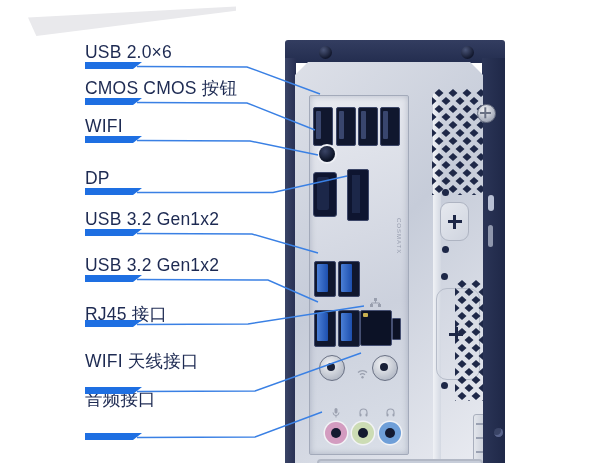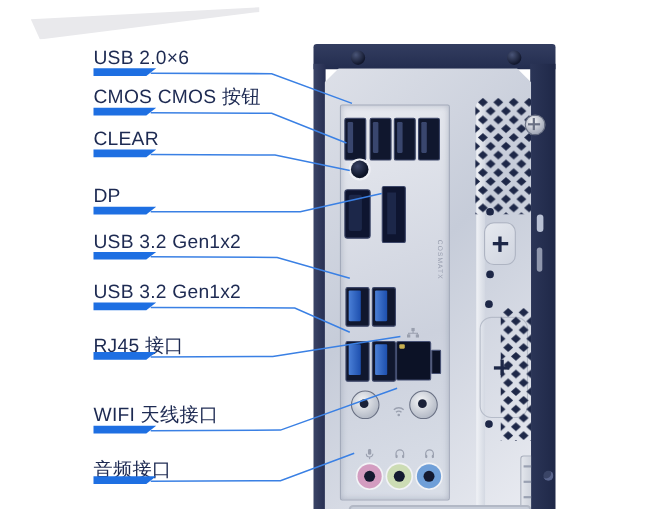--- a/index.html
+++ b/index.html
@@ -113,27 +113,27 @@
     background:#c7cdd9;border:2px solid #b2b8c5;border-radius:4px;overflow:hidden;
   }
 </style>
 </head>
 <body>
 
 <div class="wedge"></div>
 
 <div class="callout" style="top:43px">USB 2.0×6</div>
 <div class="callout" style="top:79px">CMOS CMOS 按钮</div>
-<div class="callout" style="top:117px">CLEAR</div>
+<div class="callout" style="top:117px">WIFI</div>
 <div class="callout" style="top:169px">DP</div>
 <div class="callout" style="top:210px">USB 3.2 Gen1x2</div>
 <div class="callout" style="top:256px">USB 3.2 Gen1x2</div>
 <div class="callout" style="top:305px">RJ45 接口</div>
-<div class="callout" style="top:368px">WIFI 天线接口</div>
-<div class="callout" style="top:418px">音频接口</div>
+<div class="callout" style="top:352px">WIFI 天线接口</div>
+<div class="callout" style="top:390px">音频接口</div>
 
 <div class="tower">
   <div class="case-top"></div>
   <div class="knob k1"></div>
   <div class="knob k2"></div>
   <div class="case-left"></div>
   <div class="case-right"></div>
 
   <div class="panel">
     <div class="io-shield">

